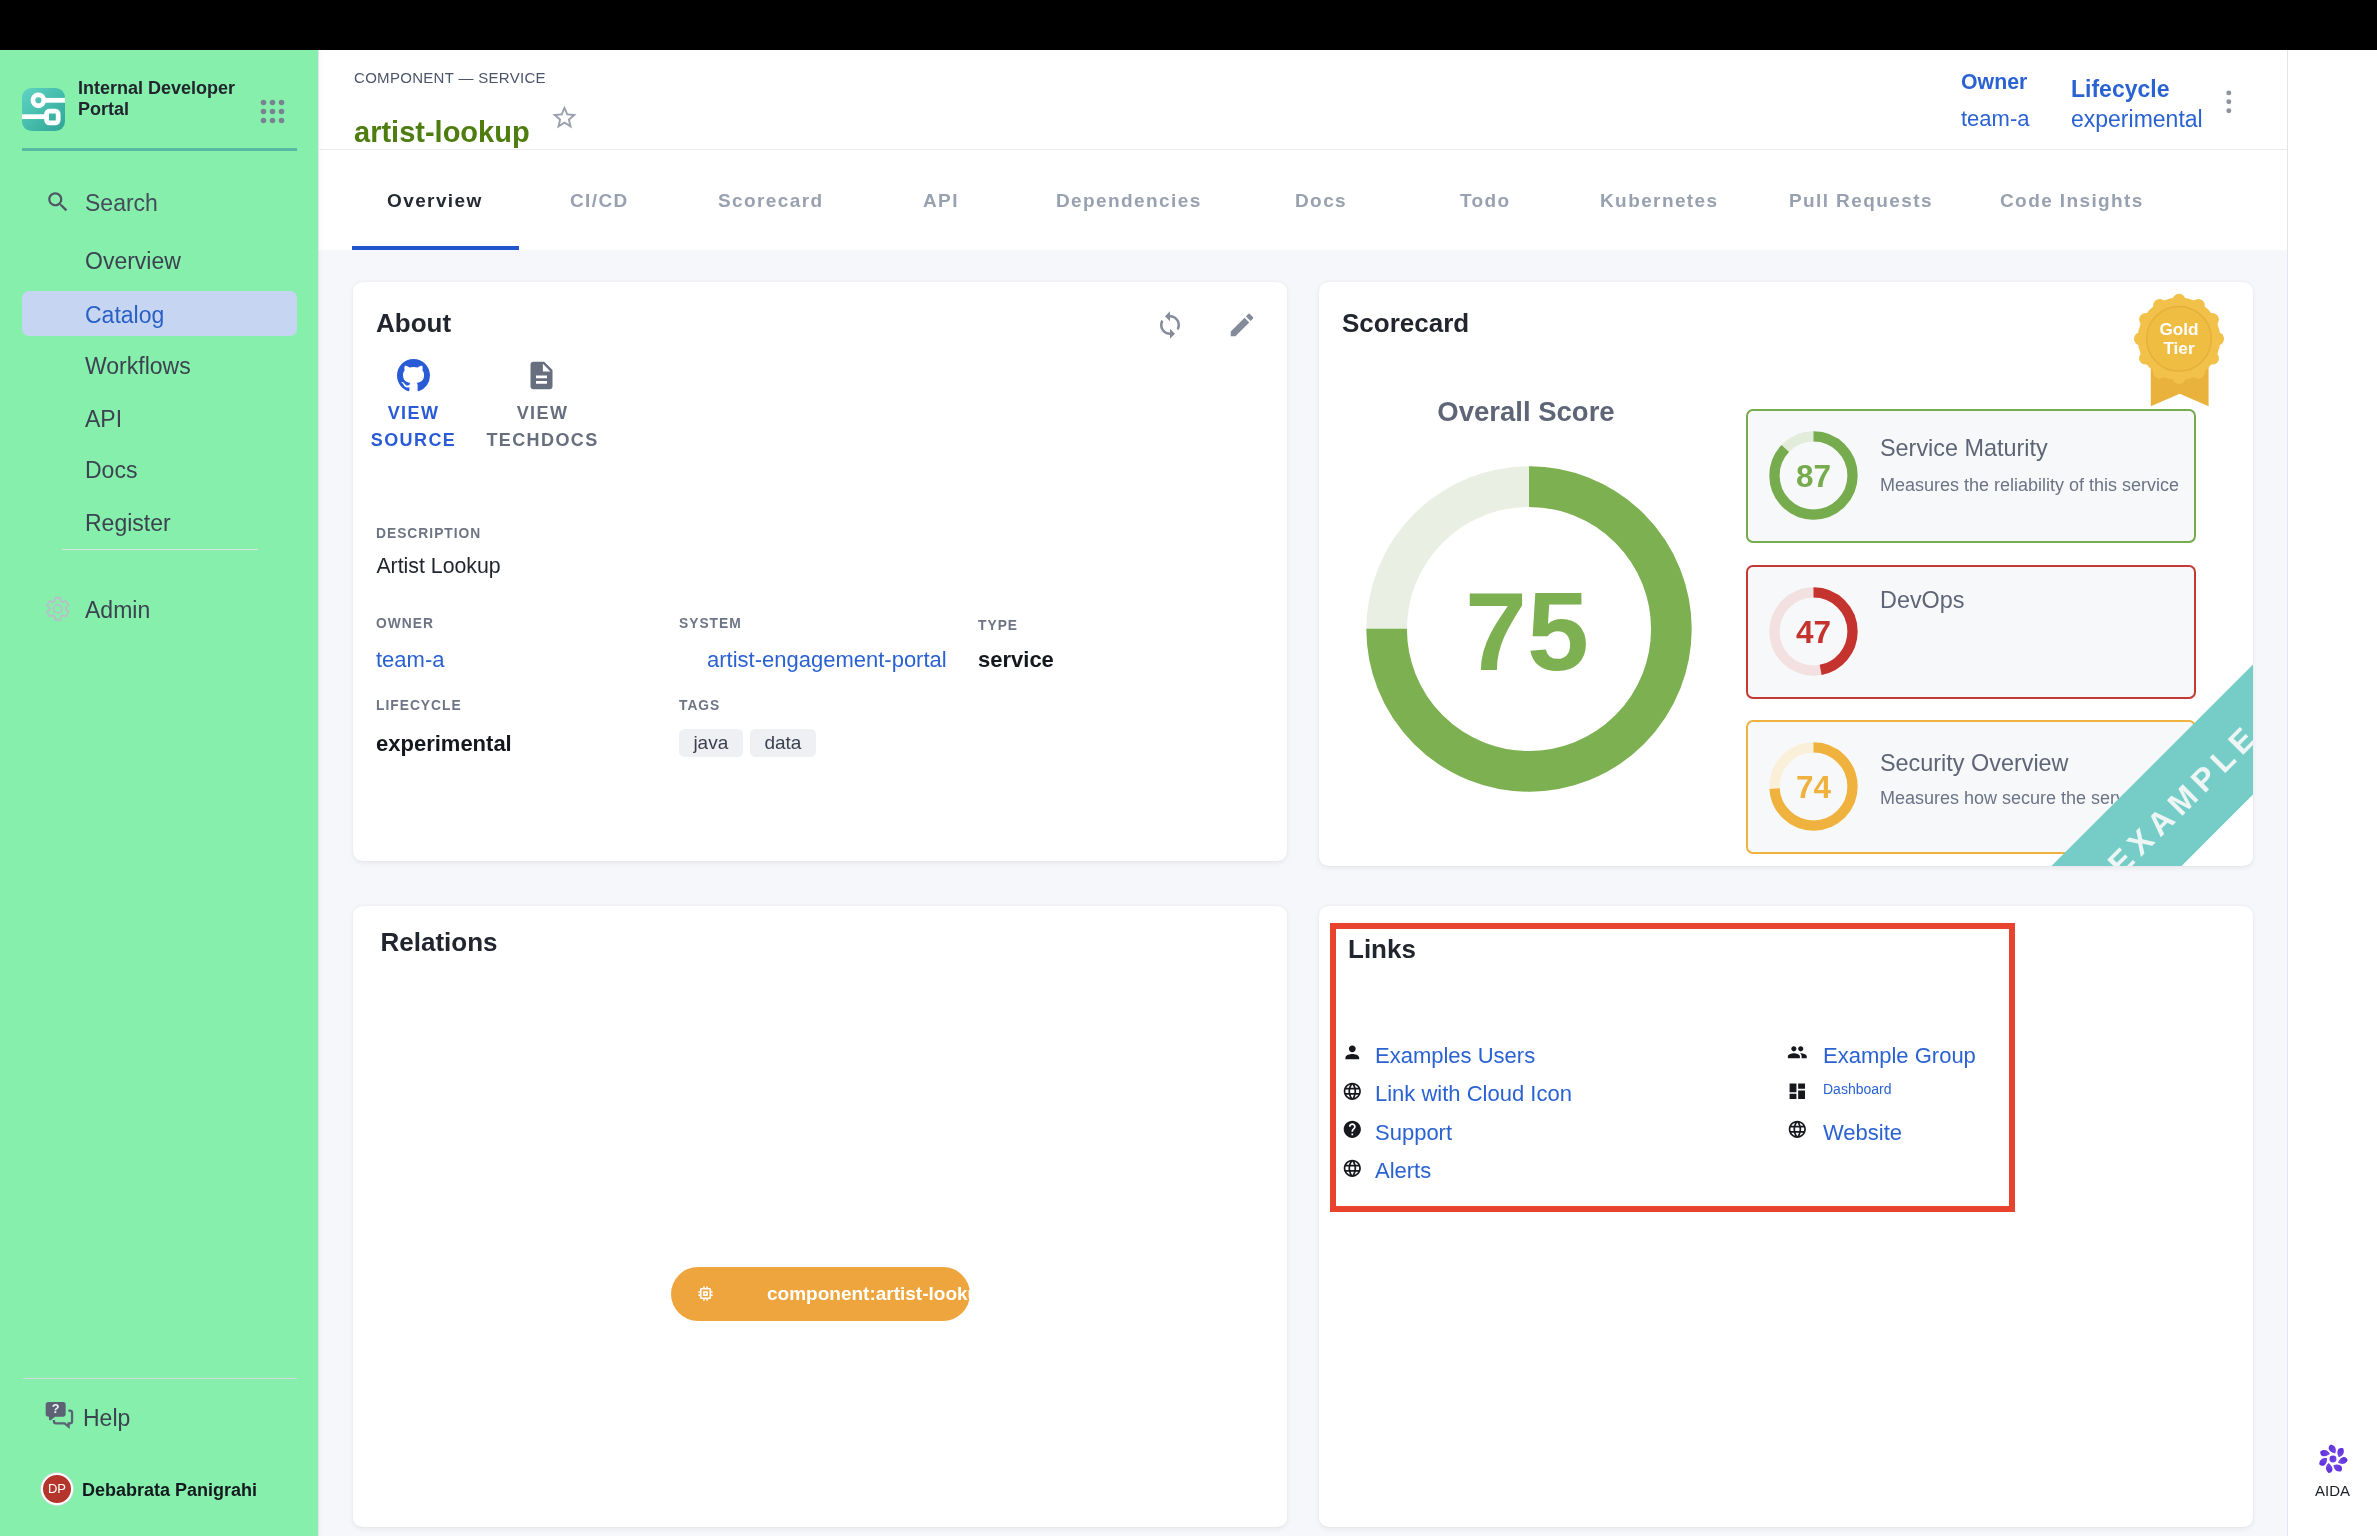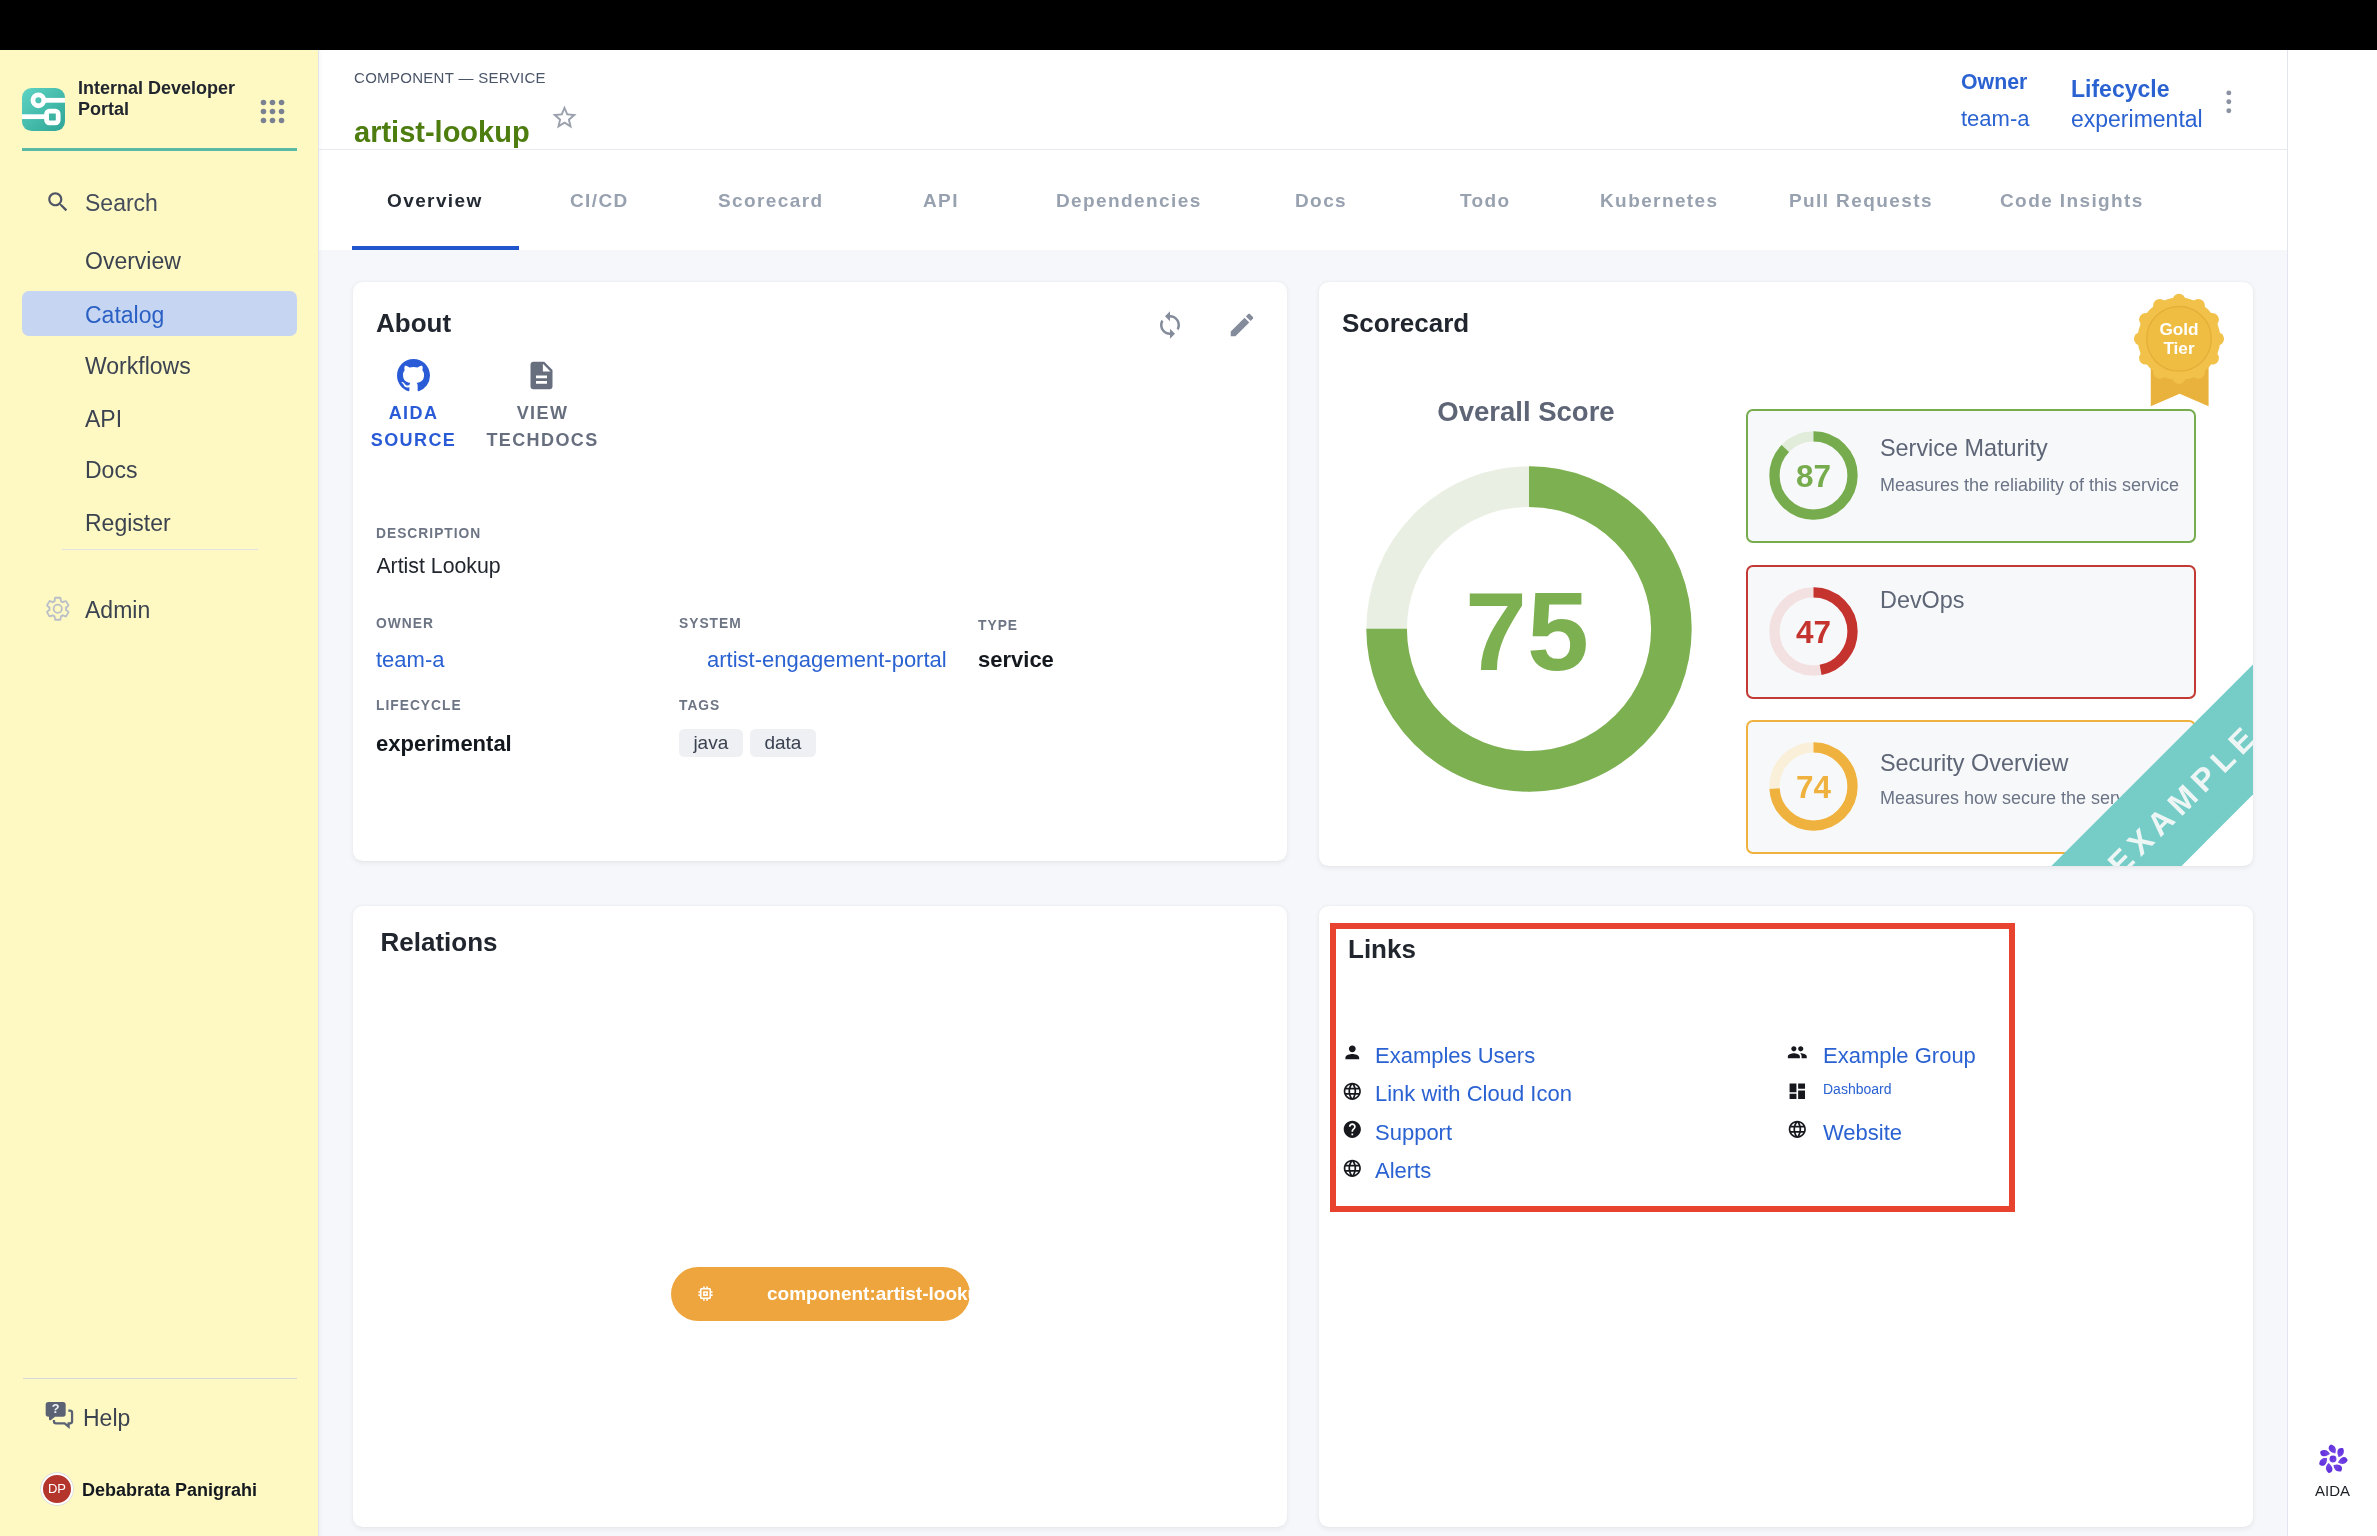--- a/index.html
+++ b/index.html
@@ -13,21 +13,21 @@
 </head>
 <body>
 
 <div class="abs" style="left:0;top:0;width:2377px;height:50px;background:#000;"></div>
 
 <div class="abs" style="left:2287px;top:50px;width:90px;height:1487px;background:#fff;border-left:1.4px solid #e3e5ee;"></div>
 
 <div class="abs" style="left:319px;top:50px;width:1968px;height:200px;background:#fff;"></div>
 <div class="abs" style="left:319px;top:250px;width:1968px;height:1286px;background:#f6f7fa;"></div>
 
-<div class="abs" id="sidebar" style="left:0;top:50px;width:319px;height:1487px;background:#fef9c3;border-right:0.7px solid #e2e4ea;box-shadow:2.1px 0 4.1px rgba(60,70,90,.05);">
+<div class="abs" id="sidebar" style="left:0;top:50px;width:319px;height:1487px;background:#86efac;border-right:0.7px solid #e2e4ea;box-shadow:2.1px 0 4.1px rgba(60,70,90,.05);">
 
   <div class="abs" style="left:22px;top:38px;width:43px;height:43px;border-radius:9.6px;background:linear-gradient(135deg,#5fd4c4,#2da495);">
     <svg width="43" height="43" viewBox="0 0 63 63" style="position:absolute;left:0;top:0;">
       <circle cx="24" cy="18" r="8" fill="none" stroke="#fff" stroke-width="7"></circle>
       <line x1="32" y1="18" x2="63" y2="18" stroke="#fff" stroke-width="7"></line>
       <rect x="36" y="34" width="17" height="17" rx="4" fill="none" stroke="#fff" stroke-width="7"></rect>
       <line x1="0" y1="42" x2="36" y2="42" stroke="#fff" stroke-width="7"></line>
     </svg>
   </div>
   <div class="abs" style="left:78px;top:27.5px;width:172px;font-size:18px;line-height:21.3px;font-weight:bold;color:#20252e;">Internal Developer Portal</div>
@@ -115,21 +115,21 @@
   <svg class="abs" style="left:802px;top:27.5px;" width="30" height="30" viewBox="0 0 24 24">
       <path fill="#848b9b" d="M12 4V1L8 5l4 4V6c3.31 0 6 2.69 6 6 0 1.01-.25 1.97-.7 2.8l1.46 1.46C19.54 15.03 20 13.57 20 12c0-4.42-3.58-8-8-8zm0 14c-3.31 0-6-2.69-6-6 0-1.01.25-1.97.7-2.8L5.24 7.74C4.46 8.97 4 10.43 4 12c0 4.42 3.58 8 8 8v3l4-4-4-4v3z"></path>
     </svg>
   <svg class="abs" style="left:874px;top:27.5px;" width="30" height="30" viewBox="0 0 24 24">
       <path fill="#848b9b" d="M3 17.25V21h3.75L17.81 9.94l-3.75-3.75L3 17.25zM20.71 7.04c.39-.39.39-1.02 0-1.41l-2.34-2.34c-.39-.39-1.02-.39-1.41 0l-1.83 1.83 3.75 3.75 1.83-1.83z"></path>
     </svg>
 
   <svg class="abs" style="left:44px;top:77px;" width="33" height="33" viewBox="0 0 16 16">
       <path fill="#2a5bd7" d="M8 0C3.58 0 0 3.58 0 8c0 3.54 2.29 6.53 5.47 7.59.4.07.55-.17.55-.38 0-.19-.01-.82-.01-1.49-2.01.37-2.53-.49-2.69-.94-.09-.23-.48-.94-.82-1.13-.28-.15-.68-.52-.01-.53.63-.01 1.08.58 1.23.82.72 1.21 1.87.87 2.33.66.07-.52.28-.87.51-1.07-1.78-.2-3.64-.89-3.64-3.95 0-.87.31-1.59.82-2.15-.08-.2-.36-1.02.08-2.12 0 0 .67-.21 2.2.82.64-.18 1.32-.27 2-.27s1.36.09 2 .27c1.53-1.04 2.2-.82 2.2-.82.44 1.1.16 1.92.08 2.12.51.56.82 1.27.82 2.15 0 3.07-1.87 3.75-3.65 3.95.29.25.54.73.54 1.48 0 1.07-.01 1.93-.01 2.2 0 .21.15.46.55.38A8.01 8.01 0 0 0 16 8c0-4.42-3.58-8-8-8z"></path>
     </svg>
-  <div class="abs" style="left:5.5px;top:118px;width:110px;text-align:center;font-size:18px;font-weight:bold;letter-spacing:1.4px;color:#2a5bd7;line-height:27px;">AIDA SOURCE</div>
+  <div class="abs" style="left:5.5px;top:118px;width:110px;text-align:center;font-size:18px;font-weight:bold;letter-spacing:1.4px;color:#2a5bd7;line-height:27px;">VIEW SOURCE</div>
   <svg class="abs" style="left:172px;top:77px;" width="33" height="33" viewBox="0 0 24 24">
       <path fill="#676f7f" d="M14 2H6c-1.1 0-1.99.9-1.99 2L4 20c0 1.1.89 2 1.99 2H18c1.1 0 2-.9 2-2V8l-6-6zm2 16H8v-2h8v2zm0-4H8v-2h8v2zm-3-5V3.5L18.5 9H13z"></path>
     </svg>
   <div class="abs" style="left:131px;top:118px;width:117px;text-align:center;font-size:18px;font-weight:bold;letter-spacing:1.4px;color:#676f7f;line-height:27px;">VIEW TECHDOCS</div>
 
   <div class="abs label" style="left:23px;top:244px;">DESCRIPTION</div>
   <div class="abs" style="left:23.4px;top:272px;font-size:21.3px;color:#21262e;">Artist Lookup</div>
   <div class="abs label" style="left:23px;top:334px;">OWNER</div>
   <div class="abs bluelink" style="left:23px;top:365px;font-size:22px;">team-a</div>
   <div class="abs label" style="left:326px;top:334px;">SYSTEM</div>

